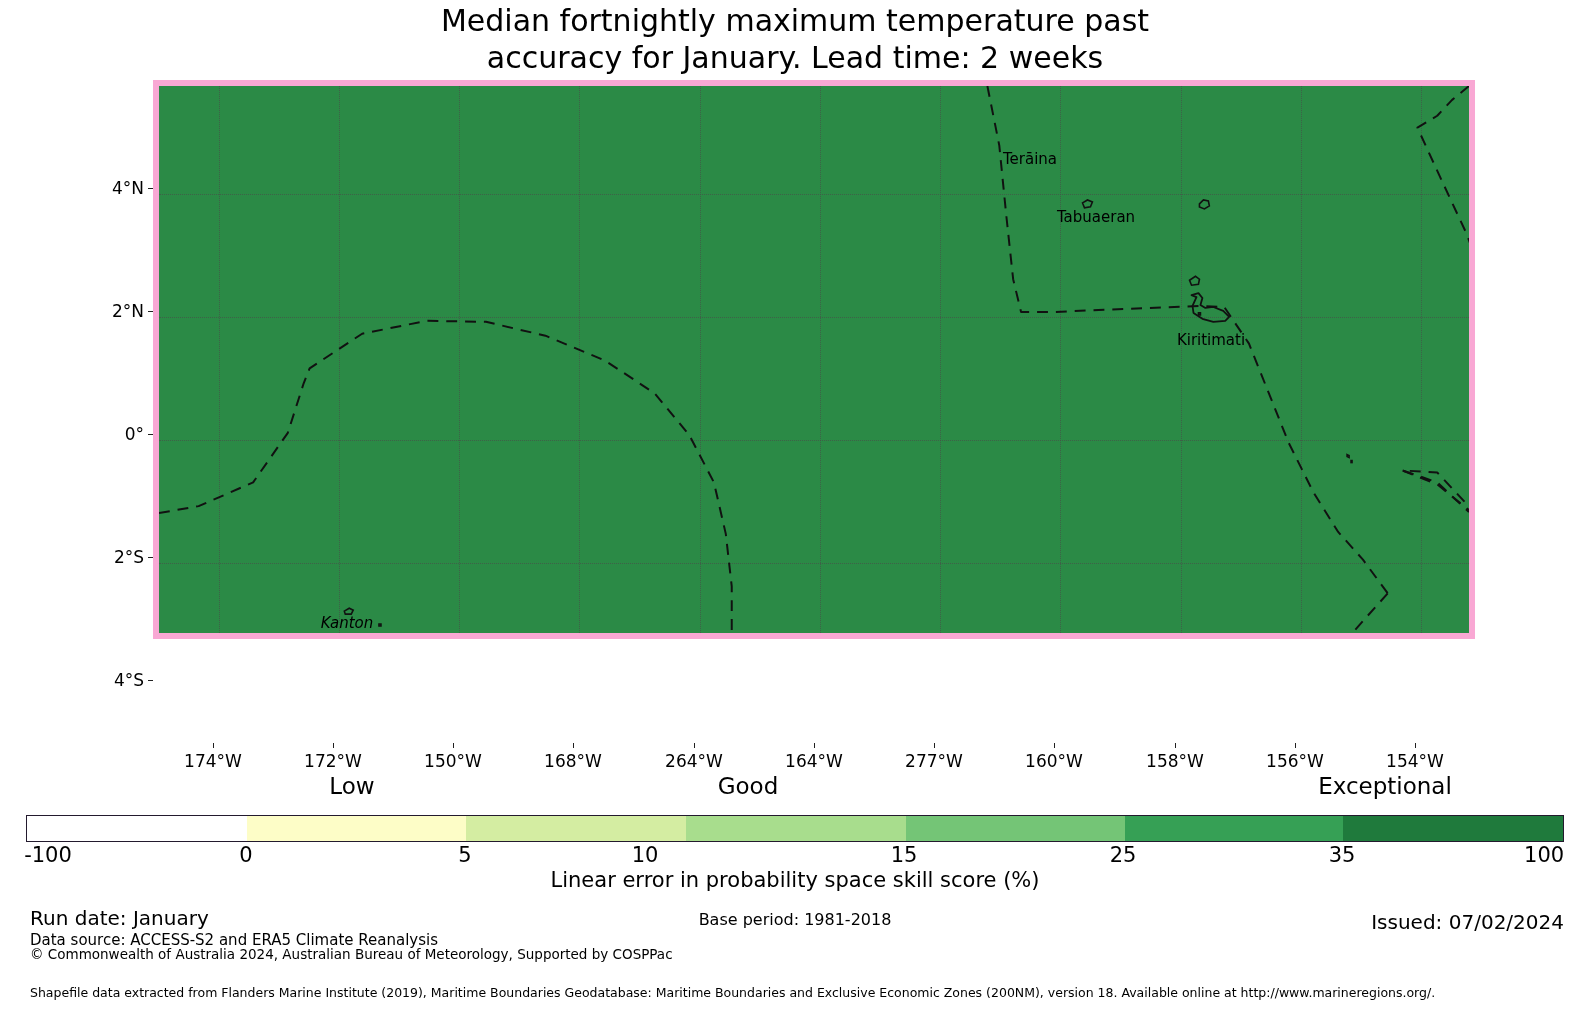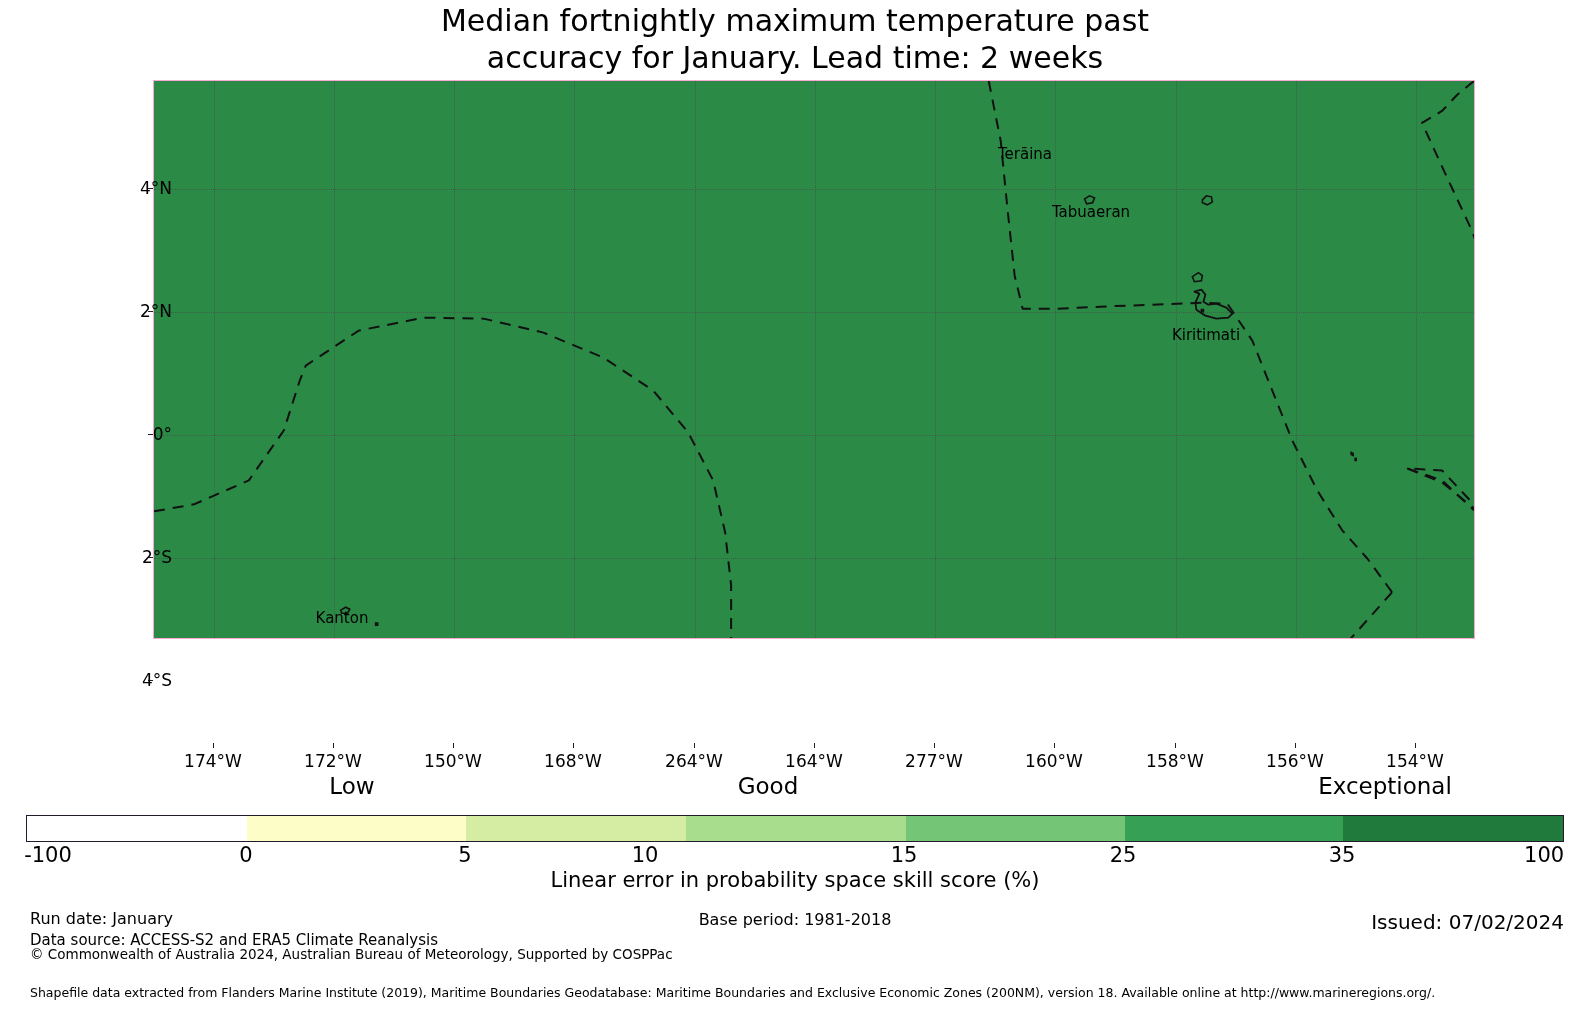--- a/index.html
+++ b/index.html
@@ -30,21 +30,21 @@
   }
 
   
   #map-axes {
     position: absolute;
     left: 153px;
     top: 80px;
     width: 1322px;
     height: 559px;
     background: #b91c1c;
-    border: 1px solid #f9a8d4;
+    border: 6px solid #f9a8d4;
     box-sizing: border-box;
     overflow: hidden;
   }
   #map-fill {
     position: absolute;
     inset: 0;
     background: #2b8a46;
   }
   .gridline-v {
     position: absolute;
@@ -82,21 +82,20 @@
     transform: translateX(-50%);
     white-space: nowrap;
   }
   .ytick {
     position: absolute;
     left: 144px;
     font-size: 17px;
     color: #000;
     transform: translate(-100%, -50%);
     white-space: nowrap;
-    margin-left: 28px;
   }
   .xtickmark {
     position: absolute;
     top: 743px;
     width: 0;
     height: 5px;
     border-left: 1px solid #202020;
   }
   .ytickmark {
     position: absolute;
@@ -142,21 +141,21 @@
     text-align: center;
     font-size: 21px;
     color: #000;
   }
 
   
   #footer-runtime {
     position: absolute;
     left: 30px;
     top: 908px;
-    font-size: 16px;
+    font-size: 20px;
     line-height: 21px;
     color: #000;
   }
   #footer-datasource {
     position: absolute;
     left: 30px;
     top: 931px;
     font-size: 15px;
     color: #000;
   }
@@ -256,21 +255,21 @@
 
     <g fill="none" stroke="#111111" stroke-width="1.8" stroke-linejoin="round">
       <path d="M1043,222 l4,-9 l-5,-2 l7,-2 l4,5 l-2,7 l5,3 l8,-1 l10,4
                l6,6 l-4,4 l-12,1 l-11,-3 l-9,-6 z"></path>
     </g>
   </svg>
 
   <div class="island-label" style="left:871px; top:64px;">Terāina</div>
   <div class="island-label" style="left:937px; top:122px;">Tabuaeran</div>
   <div class="island-label" style="left:1052px; top:245px;">Kiritimati</div>
-  <div class="island-label" style="left:188px; top:528px;">Kanton</div>
+  <div class="island-label" style="left:188px; top:528px;font-style:italic;">Kanton</div>
 </div>
 
 <div class="xtickmark" style="left:213px"></div>
 <div class="xtickmark" style="left:333px"></div>
 <div class="xtickmark" style="left:453px"></div>
 <div class="xtickmark" style="left:573px"></div>
 <div class="xtickmark" style="left:694px"></div>
 <div class="xtickmark" style="left:814px"></div>
 <div class="xtickmark" style="left:934px"></div>
 <div class="xtickmark" style="left:1054px"></div>
@@ -296,21 +295,21 @@
 <div class="ytickmark" style="top:557px"></div>
 <div class="ytickmark" style="top:680px"></div>
 
 <div class="ytick" style="top:188px">4°N</div>
 <div class="ytick" style="top:311px">2°N</div>
 <div class="ytick" style="top:434px">0°</div>
 <div class="ytick" style="top:557px">2°S</div>
 <div class="ytick" style="top:680px">4°S</div>
 
 <div class="cb-cat-label" style="left:352px">Low</div>
-<div class="cb-cat-label" style="left:768px">Good</div>
+<div class="cb-cat-label" style="left:748px">Good</div>
 <div class="cb-cat-label" style="left:1385px">Exceptional</div>
 
 <div id="colorbar-wrap">
   <div class="cb-seg" style="width:14.3%; background:#ffffff;"></div>
   <div class="cb-seg" style="width:14.3%; background:#fdfdc7;"></div>
   <div class="cb-seg" style="width:14.3%; background:#d4eda2;"></div>
   <div class="cb-seg" style="width:14.3%; background:#a8dd8d;"></div>
   <div class="cb-seg" style="width:14.3%; background:#74c576;"></div>
   <div class="cb-seg" style="width:14.2%; background:#36a055;"></div>
   <div class="cb-seg" style="width:14.3%; background:#1f7a3c;"></div>

